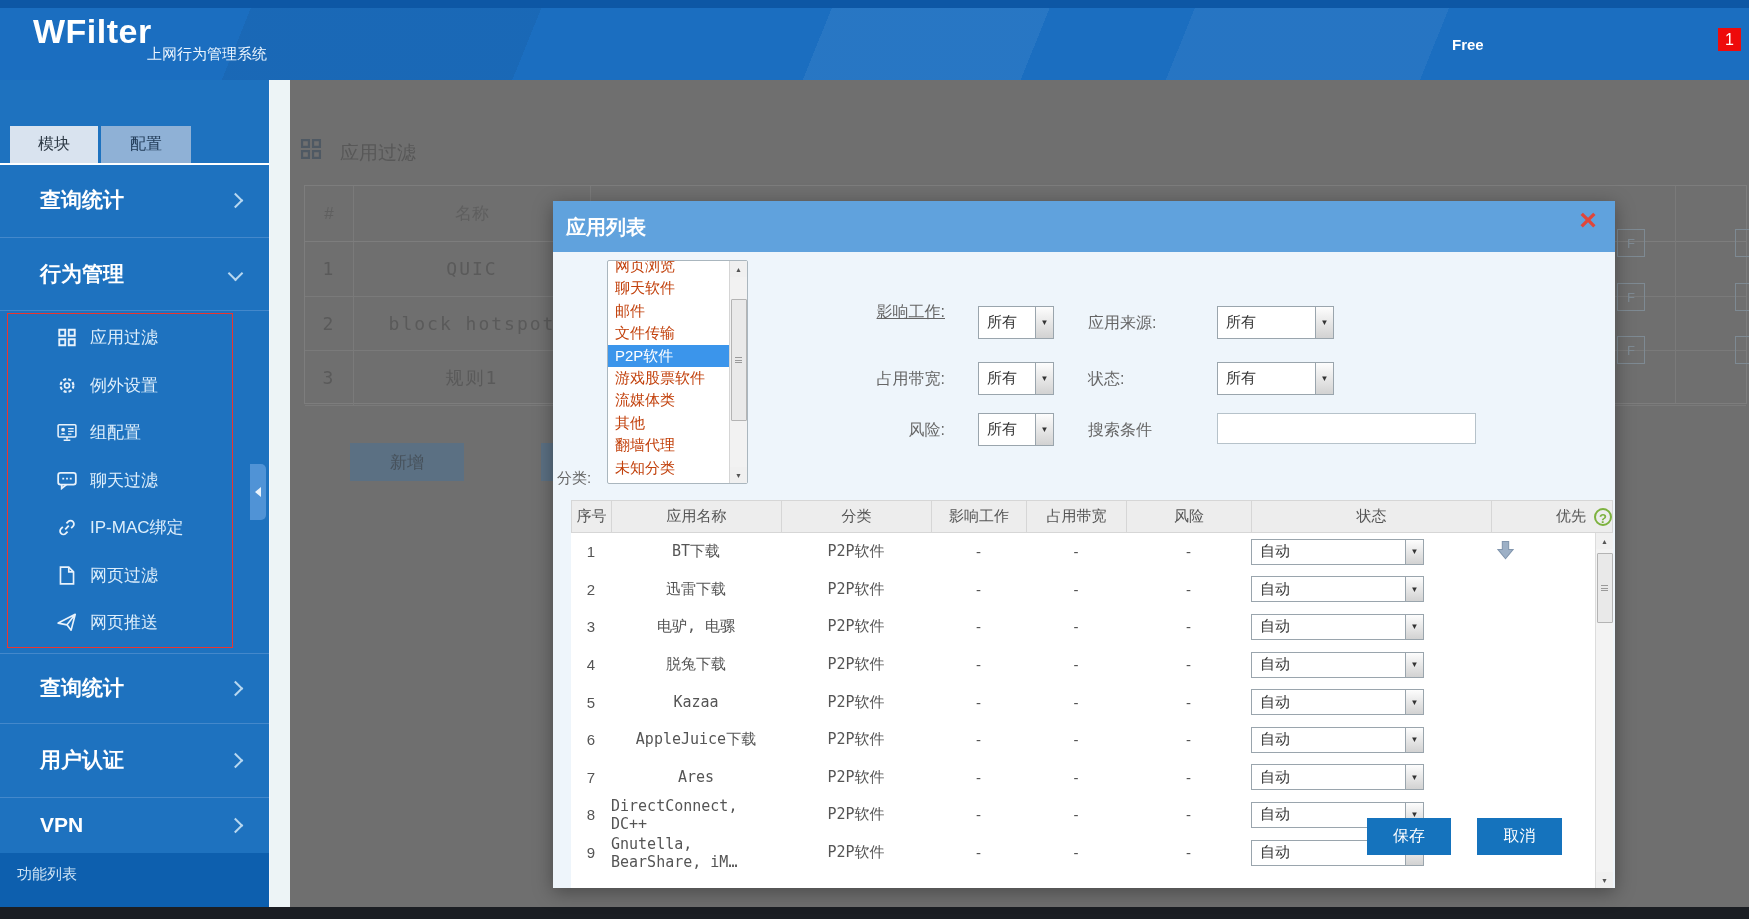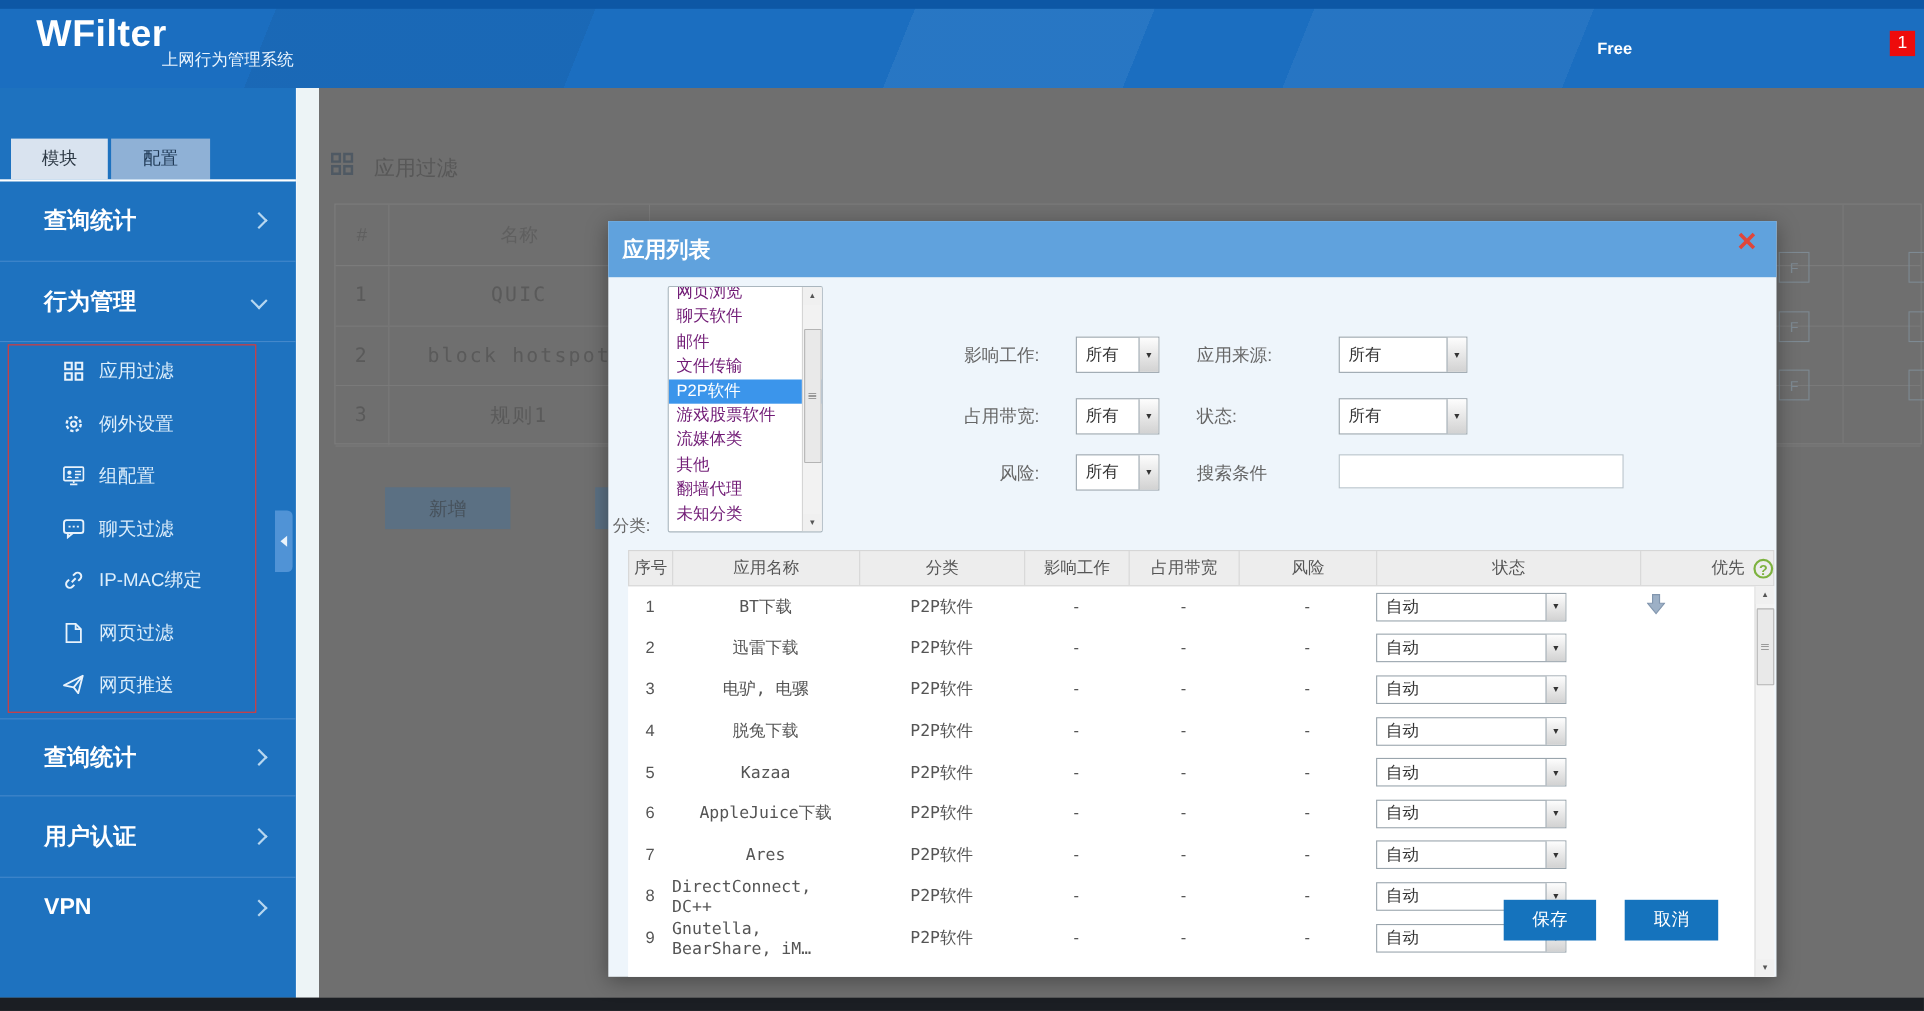--- a/index.html
+++ b/index.html
@@ -62,21 +62,21 @@
   .modal{position:absolute;left:553px;top:201px;width:1062px;height:687px;background:#eef5fb;z-index:10;
          box-shadow:0 4px 18px rgba(0,0,0,.35);}
   .modal-hdr{position:absolute;left:0;top:0;width:100%;height:51px;background:#60a2dd;}
   .modal-title{position:absolute;left:13px;top:13px;color:#fff;font-size:20px;font-weight:bold;}
   .modal-close{position:absolute;left:1573px;top:206px;width:30px;height:30px;color:#e0463a;font-size:30px;
                font-weight:bold;line-height:28px;text-align:center;cursor:default;z-index:11;}
   
   .listbox{position:absolute;left:54px;top:59px;width:139px;height:222px;background:#fff;
            border:1px solid #aab6be;border-radius:2px;overflow:hidden;}
   .lb-items{margin-top:-6px;}
-  .lb-item{height:22.4px;line-height:22.4px;padding-left:7px;font-size:15px;color:#701a75;white-space:nowrap;}
+  .lb-item{height:22.4px;line-height:22.4px;padding-left:7px;font-size:15px;color:#c2410c;white-space:nowrap;}
   .lb-item.sel{background:#3b95eb;color:#fff;}
   .lb-sb{position:absolute;right:0;top:0;width:17px;height:100%;background:#f2f2f2;border-left:1px solid #d5d5d5;}
   .sb-btn{position:absolute;left:0;width:17px;height:16px;background:#f0f0f0;color:#555;font-size:7px;
           display:flex;align-items:center;justify-content:center;}
   .sb-up{top:0;}.sb-dn{bottom:0;}
   .sb-up::after{content:"▲";}.sb-dn::after{content:"▼";}
   .sb-thumb{position:absolute;left:1px;width:14px;background:#e9e9e9;border:1px solid #b4b4b4;border-radius:1px;}
   .sb-thumb::after{content:"";position:absolute;left:3px;top:50%;margin-top:-3px;width:7px;height:6px;
           background:repeating-linear-gradient(#9a9a9a 0 1px,transparent 1px 2.5px);}
   .cat-label{position:absolute;left:4px;top:268px;width:48px;text-align:left;color:#666;font-size:15px;}
@@ -221,20 +221,23 @@
   <div class="side-div" style="top:643px;"></div>
   <div class="side-group" style="top:643px;height:74px;">
     <span class="glabel">用户认证</span>
     <span class="chev chev-right"></span>
   </div>
   <div class="side-div" style="top:717px;"></div>
   <div class="side-group" style="top:717px;height:56px;">
     <span class="glabel">VPN</span>
     <span class="chev chev-right"></span>
   </div>
+  <div class="side-footer">
+    <span>功能列表</span>
+  </div>
 </div>
 
 <div class="collapse-tab">
   <span class="tri"></span>
 </div>
 <div class="light-strip"></div>
 
 <div class="content">
   <span class="bg-title-icon">
     <svg width="22" height="22" viewBox="0 0 16 16">
@@ -294,21 +297,21 @@
       <div class="lb-item">未知分类</div>
     </div>
     <div class="lb-sb">
       <div class="sb-btn sb-up"></div>
       <div class="sb-thumb" style="top:38px;height:120px;"></div>
       <div class="sb-btn sb-dn"></div>
     </div>
   </div>
   <div class="cat-label">分类:</div>
 
-  <div class="f-label f-lab-r" style="top:112px;">影响工作:</div>
+  <div class="f-label f-lab-r" style="top:101px;text-decoration:underline;">影响工作:</div>
   <div class="fsel fw-sel" style="left:425px;top:105px;width:76px;">
     <span>所有</span>
       <span class="fsel-btn"></span>
   </div>
   <div class="f-label" style="left:535px;top:112px;">应用来源:</div>
   <div class="fsel fw-sel" style="left:664px;top:105px;width:117px;">
     <span>所有</span>
       <span class="fsel-btn"></span>
   </div>
 

